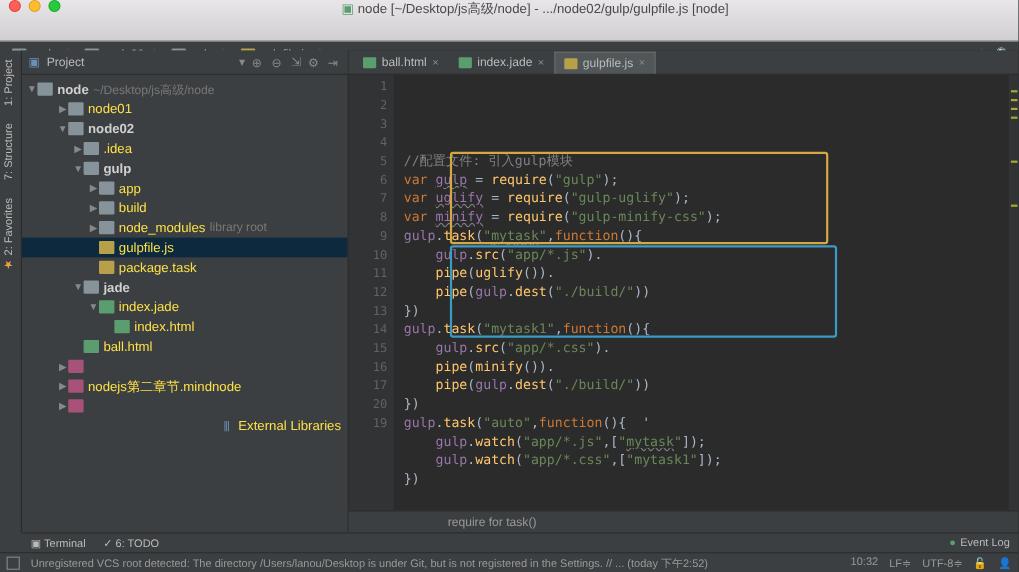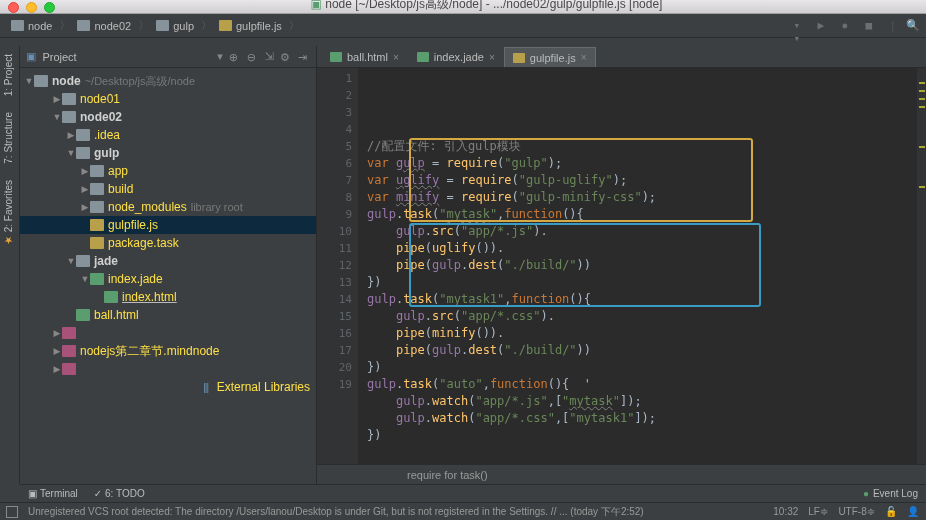--- a/index.html
+++ b/index.html
@@ -1,19 +1,19 @@
 <!DOCTYPE html>
 <html><head>
 <meta charset="utf-8">
 <style>
 * { margin: 0; padding: 0; box-sizing: border-box; }
 body { font-family: "Menlo", "Monaco", monospace; font-size: 11px; background: #3c3f41; color: #bbbbbb; width: 926px; height: 520px; overflow: hidden; position: relative; }
 
 
-.titlebar { height: 14px; background: linear-gradient(#e8e6e8, #d0ced0); display: flex; align-items: flex-end; padding: 0 8px; border-bottom: 1px solid #a0a0a0; }
+.titlebar { height: 38px; background: linear-gradient(#e8e6e8, #d0ced0); display: flex; align-items: flex-start; padding: 0 8px; border-bottom: 1px solid #a0a0a0; }
 .traffic { display: flex; gap: 7px; }
 .dot { width: 11px; height: 11px; border-radius: 50%; }
 .dot.red { background: #ff5f56; border: 0.5px solid #e0443e; }
 .dot.yellow { background: #ffbd2e; border: 0.5px solid #dea123; }
 .dot.green { background: #27c93f; border: 0.5px solid #1aab29; }
 .title { flex: 1; text-align: center; color: #4a4a4a; font-size: 12px; font-family: -apple-system, sans-serif; }
 .title .icon { color: #5a9e6f; }
 
 
 .navbar { height: 24px; background: #3c3f41; display: flex; align-items: center; border-bottom: 1px solid #2b2b2b; padding: 0 6px; }
@@ -219,21 +219,21 @@
         <div class="tree-row bold" style="padding-left: 46px;">
           <span class="arrow">▼</span>
           <span class="ticon folder"></span>
           <span class="name">jade</span>
         </div>
         <div class="tree-row" style="padding-left: 60px;">
           <span class="arrow">▼</span>
           <span class="ticon jadefile"></span>
           <span class="name">index.jade</span>
         </div>
-        <div class="tree-row" style="padding-left: 74px; text-decoration: underline;">
+        <div class="tree-row" style="padding-left: 74px;">
           <span class="arrow"></span>
           <span class="ticon htmlfile"></span>
           <span class="name">index.html</span>
         </div>
         <div class="tree-row" style="padding-left: 46px;">
           <span class="arrow"></span>
           <span class="ticon htmlfile"></span>
           <span class="name">ball.html</span>
         </div>
         <div class="tree-row" style="padding-left: 32px;">

